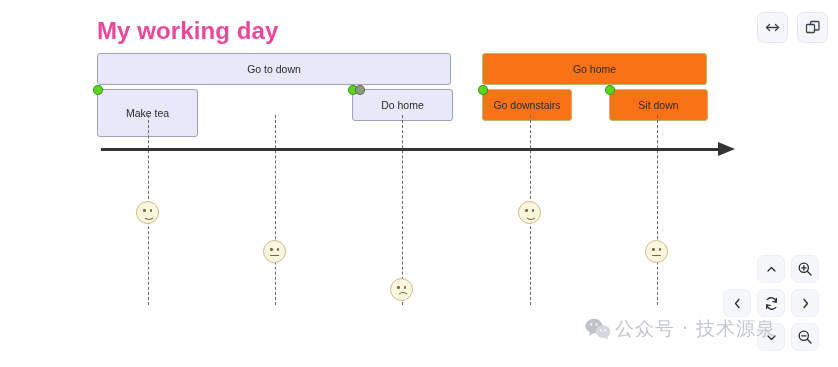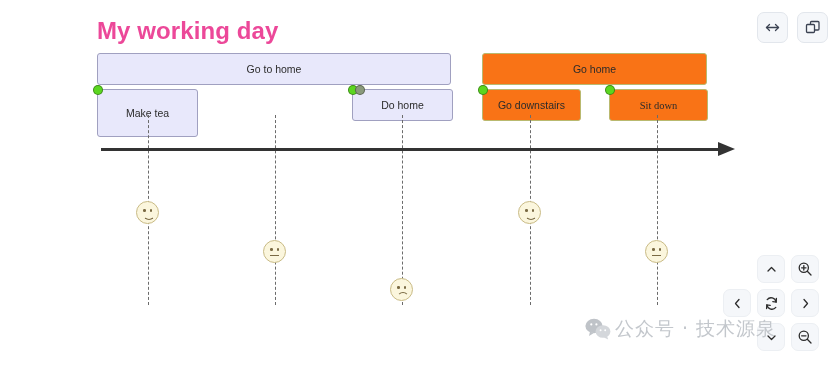--- a/index.html
+++ b/index.html
@@ -238,44 +238,44 @@
 </style>
 </head>
 <body>
 
 <div id="canvas">
 
   <div id="page-title">My working day</div>
 
 
   <div class="bar lavender" style="left:97px; top:53px; width:354px; height:32px;">
-    <span>Go to home</span>
+    <span>Go to down</span>
   </div>
   <div class="bar yellow" style="left:482px; top:53px; width:225px; height:32px;">
     <span>Go home</span>
   </div>
 
   <div class="bar lavender" style="left:97px; top:89px; width:101px; height:48px;">
     <span>Make tea</span>
     <span class="marker" style="left:-5px; top:-5px; background:#5bd620;"></span>
   </div>
 
 
   <div class="bar lavender" style="left:352px; top:89px; width:101px; height:32px;">
     <span>Do home</span>
     <span class="marker" style="left:-5px; top:-5px; background:#5bd620;"></span>
     <span class="marker" style="left:2px; top:-5px; background:#8a9a7b;"></span>
   </div>
 
-  <div class="bar yellow" style="left:482px; top:89px; width:99px; height:32px;">
+  <div class="bar yellow" style="left:482px; top:89px; width:90px; height:32px;">
     <span>Go downstairs</span>
     <span class="marker" style="left:-5px; top:-5px; background:#5bd620;"></span>
   </div>
 
-  <div class="bar yellow" style="left:609px; top:89px; width:99px; height:32px;font-family:Liberation Serif, serif;">
+  <div class="bar yellow" style="left:609px; top:89px; width:99px; height:32px;">
     <span>Sit down</span>
     <span class="marker" style="left:-5px; top:-5px; background:#5bd620;"></span>
   </div>
 
   <div class="tick-line" style="left:148px;"></div>
   <div class="tick-line" style="left:275px;"></div>
   <div class="tick-line" style="left:402px;"></div>
   <div class="tick-line" style="left:530px;"></div>
   <div class="tick-line" style="left:657px;"></div>
 

